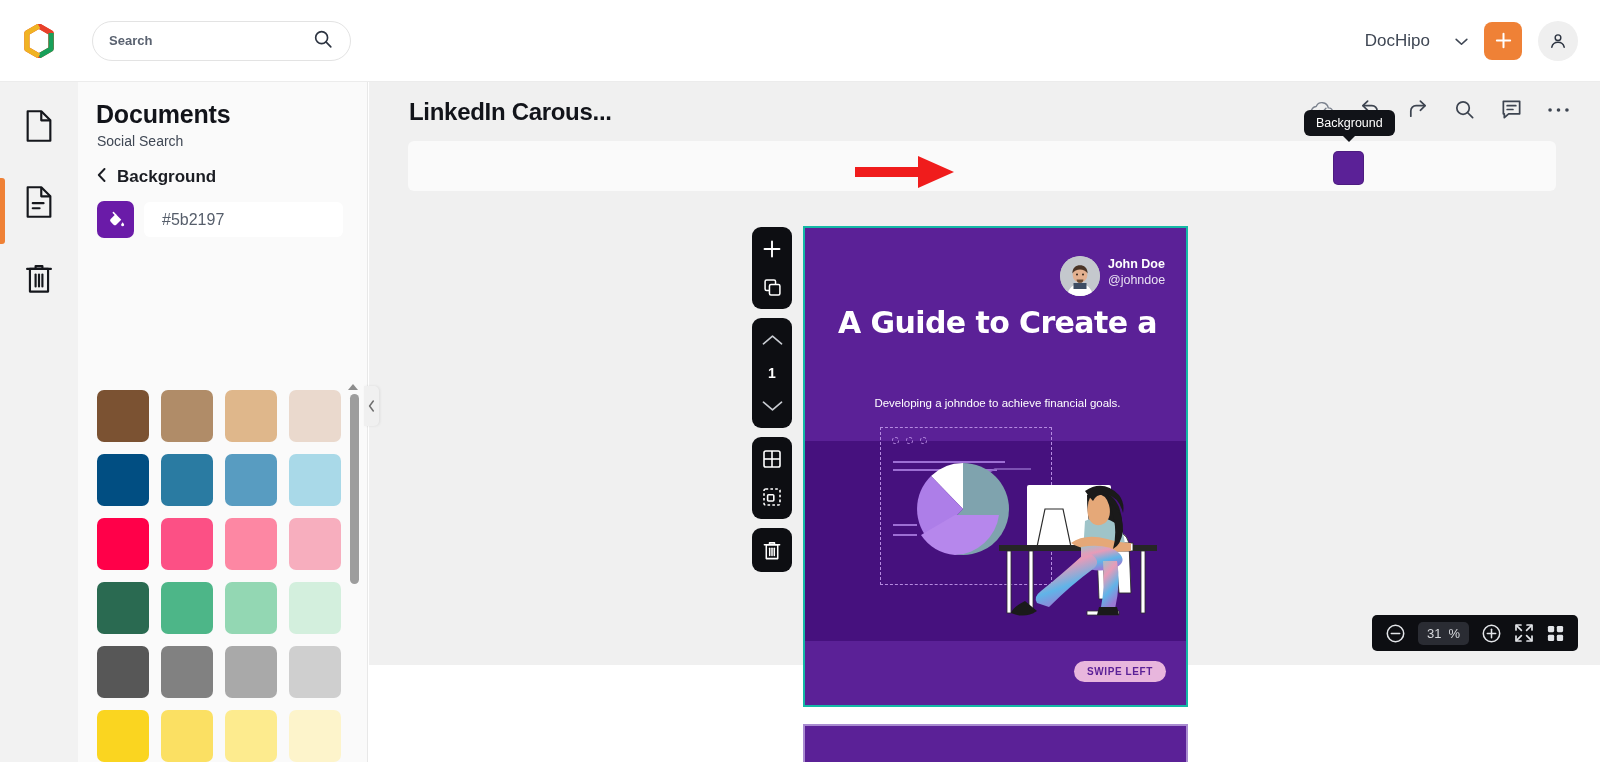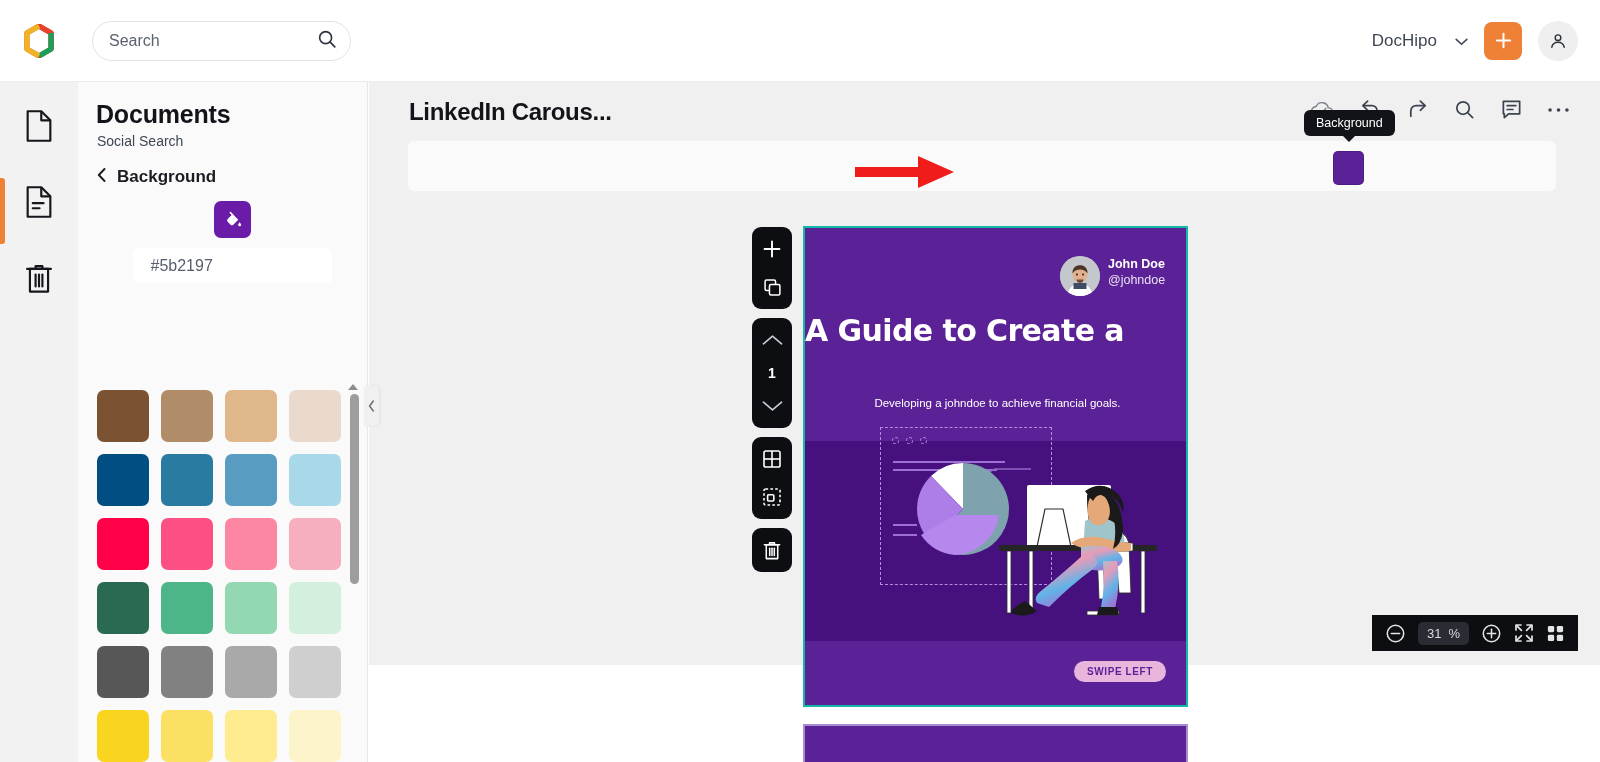--- a/index.html
+++ b/index.html
@@ -25,29 +25,29 @@
     margin-left: 14px;
     width: 259px; height: 40px;
     border: 1px solid #e3e3e3; border-radius: 20px;
     background: #fff;
     display: flex; align-items: center;
     padding: 0 16px;
   }
   .search-box input {
     flex: 1; border: none; outline: none; background: transparent;
     font-family: "Liberation Sans", sans-serif;
-    font-size: 16px; color: #0f172a;
+    font-size: 13px; color: #0f172a; font-weight: bold;
   }
   .search-box input::placeholder { color: #5a6270; }
   .topbar-right {
     margin-left: auto; display: flex; align-items: center; gap: 16px;
     padding-right: 22px;
   }
   .brand-menu {
-    display: flex; align-items: center; gap: 18px;
+    display: flex; align-items: center; gap: 25px;
     font-size: 17px; color: #3f4754; cursor: pointer; text-align: right;
   }
   .plus-btn {
     width: 38px; height: 38px; border-radius: 8px;
     background: #ef8136; color: #fff;
     display: flex; align-items: center; justify-content: center;
     cursor: pointer;
   }
   .avatar-btn {
     width: 40px; height: 40px; border-radius: 50%;
@@ -87,21 +87,20 @@
     font-size: 14px; color: #3f4754; padding: 4px 0 0 19px;
   }
   .panel-back {
     display: flex; align-items: center; gap: 11px;
     padding: 18px 0 0 19px; cursor: pointer;
   }
   .panel-back-label { font-size: 17px; font-weight: bold; color: #1b1d23; }
   .hex-row {
     display: flex; align-items: center; gap: 10px;
     padding: 14px 0 0 19px;
-    flex-direction: column;
   }
   .fill-chip {
     width: 37px; height: 37px; border-radius: 7px;
     background: #6a1ba8;
     display: flex; align-items: center; justify-content: center;
     cursor: pointer;
   }
   .hex-input {
     width: 199px; height: 35px; border: none; border-radius: 6px;
     background: #ffffff; outline: none;
@@ -226,22 +225,22 @@
   }
   .pg-name {
     position: absolute; top: 29px; left: 303px;
     font-size: 12.5px; font-weight: bold; color: #ffffff;
   }
   .pg-handle {
     position: absolute; top: 45px; left: 303px;
     font-size: 12.5px; color: #e9e2f3;
   }
   .pg-title {
-    position: absolute; top: 84px; left: 0; width: 385px;
-    text-align: left;
+    position: absolute; top: 76px; left: 0; width: 385px;
+    text-align: center;
     font-family: "DejaVu Sans", sans-serif;
     font-size: 30px; font-weight: bold; color: #ffffff;
     line-height: 1.28; letter-spacing: -0.6px;
   }
   .pg-sub {
     position: absolute; top: 169px; left: 0; width: 385px;
     text-align: center;
     font-size: 11.5px; color: #ffffff;
   }
   .dash-box {
@@ -277,21 +276,21 @@
   .tool-btn {
     width: 26px; height: 26px;
     display: flex; align-items: center; justify-content: center;
     cursor: pointer;
   }
   .page-num { color: #ffffff; font-size: 14px; font-weight: bold; }
 
   
   .zoombar {
     position: absolute; bottom: 14px; right: 22px;
-    height: 36px; background: #0d0e12; border-radius: 0;
+    height: 36px; background: #0d0e12; border-radius: 5px;
     display: flex; align-items: center; gap: 12px;
     padding: 16px 13px;
   }
   .zoom-value {
     background: #2a2c33; border-radius: 5px;
     color: #d8dade; font-size: 13px;
     padding: 4px 9px;
     display: flex; gap: 7px;
     cursor: pointer;
   }

